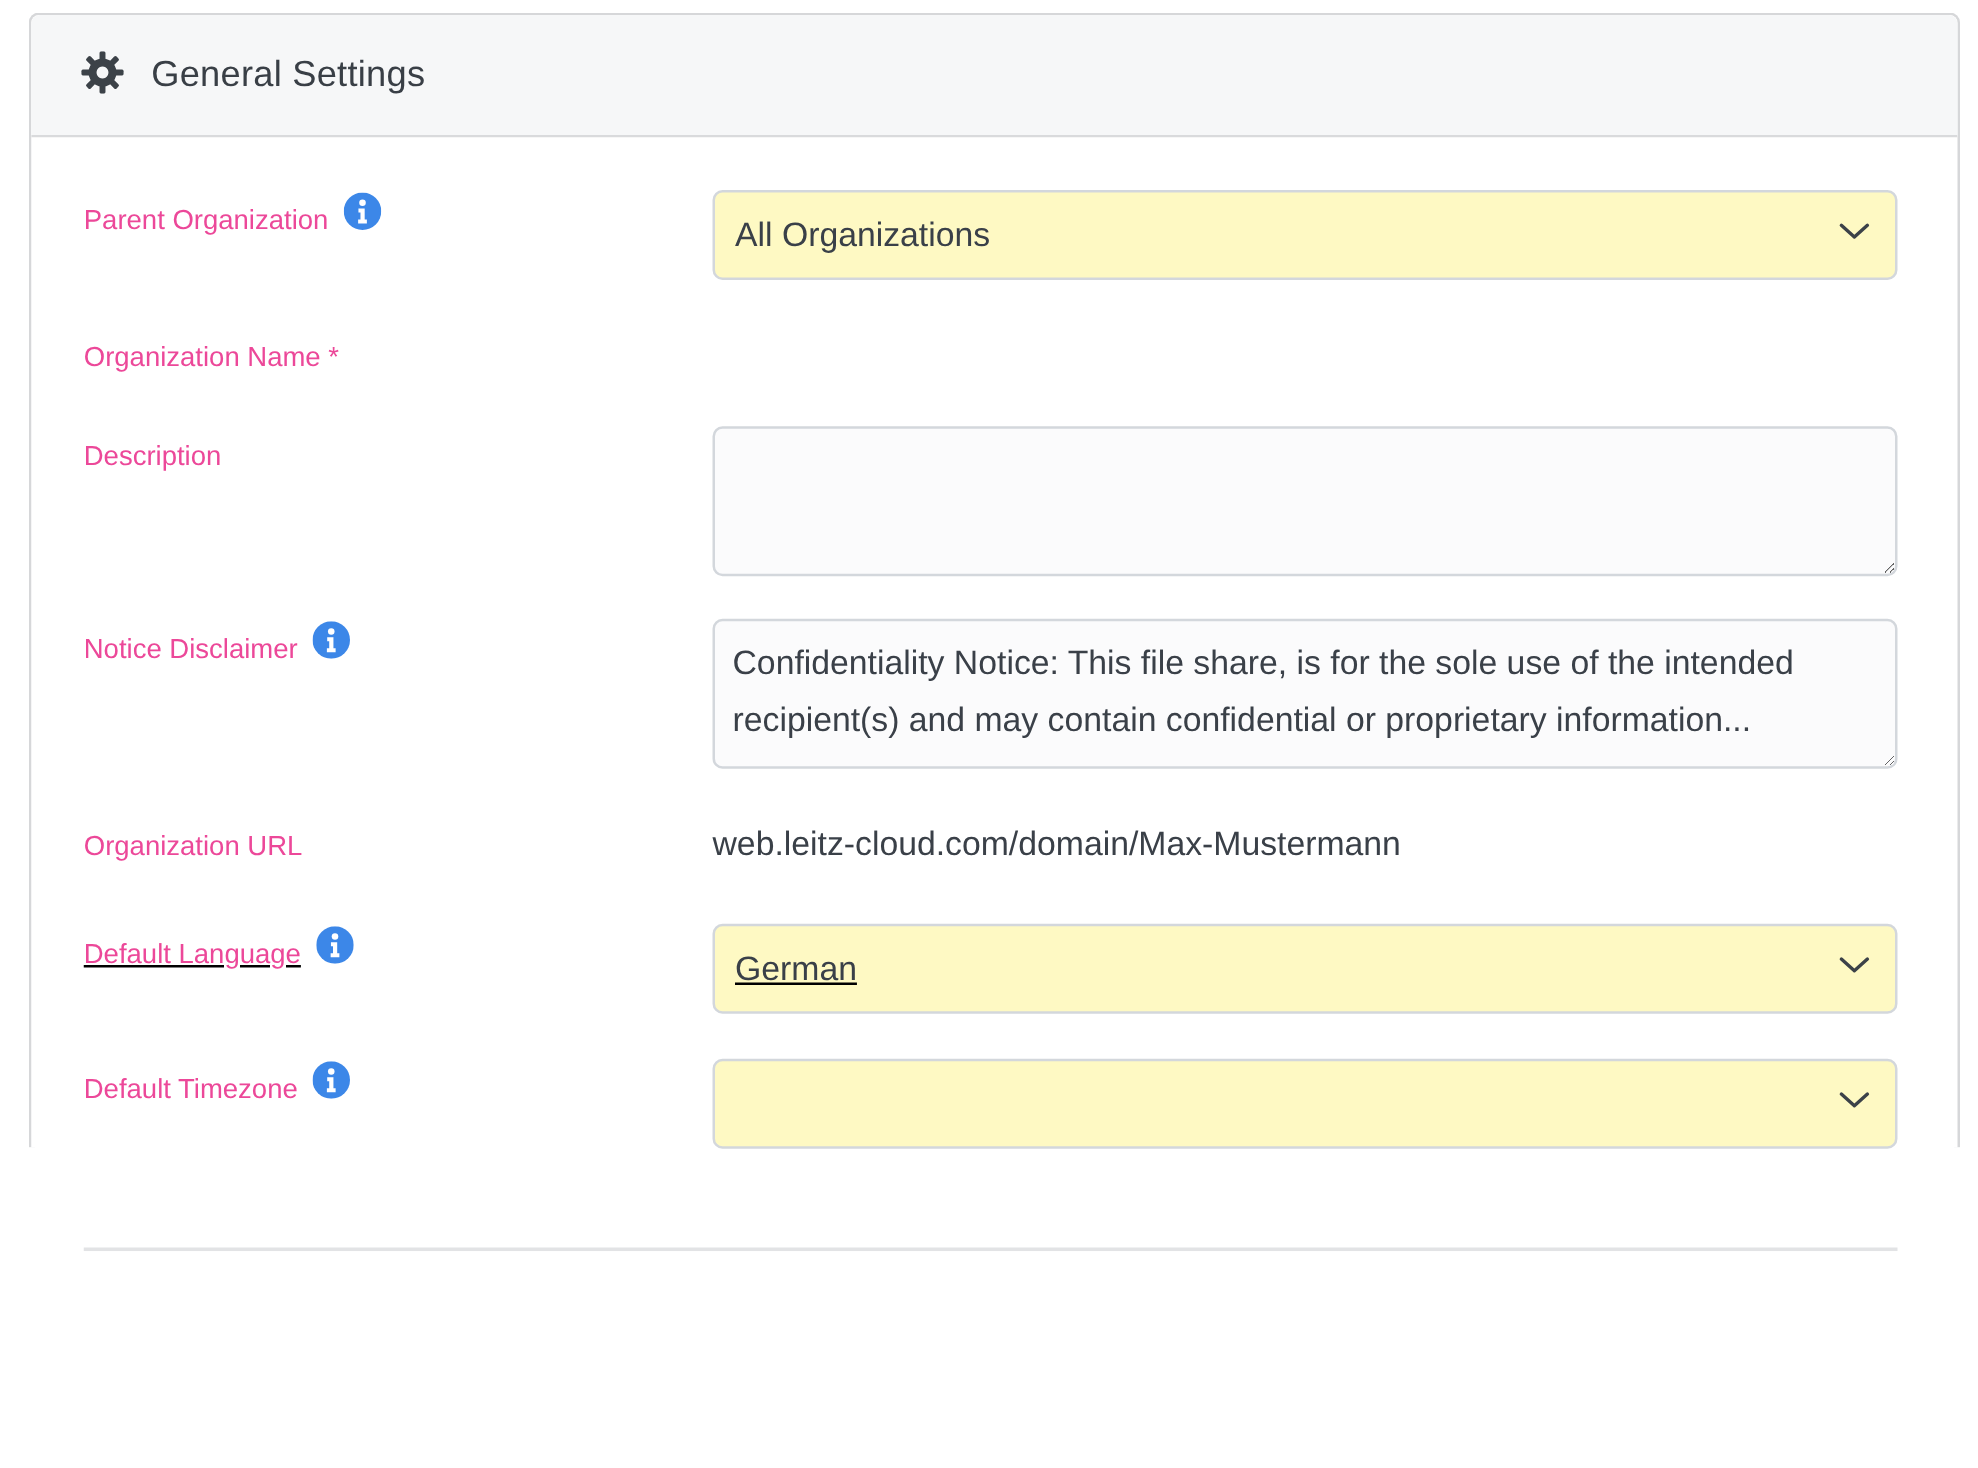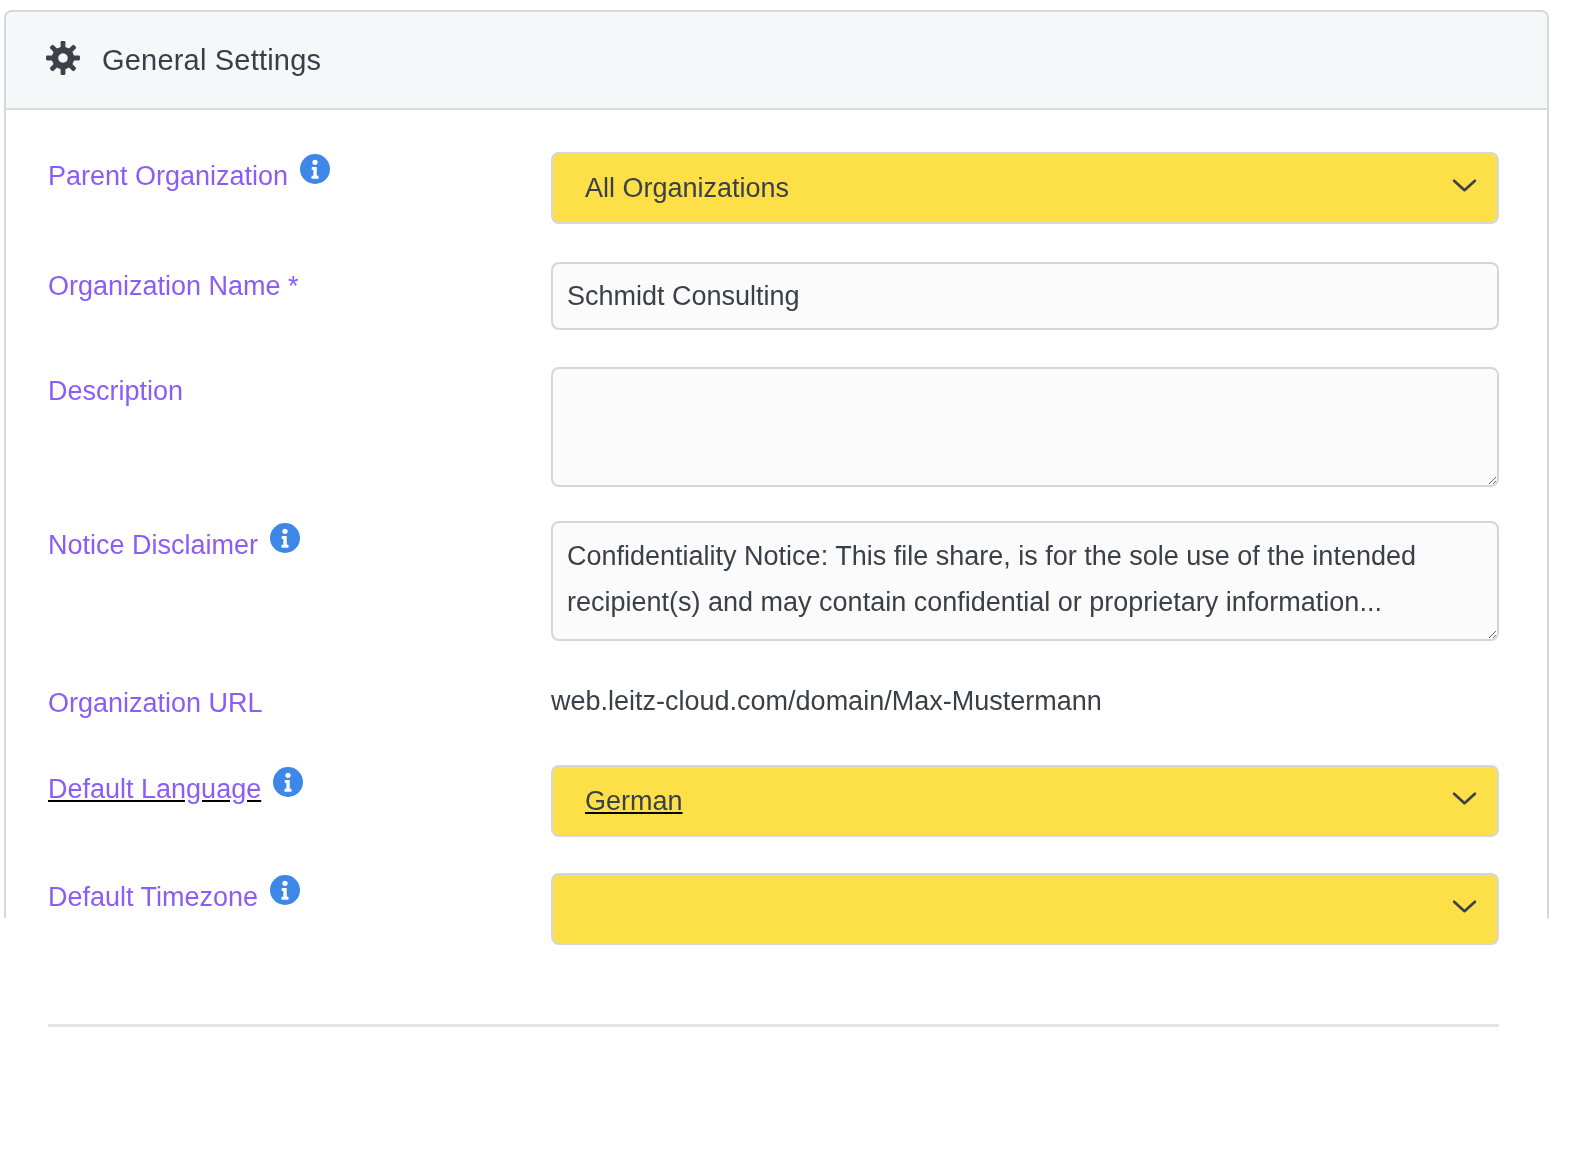--- a/index.html
+++ b/index.html
@@ -4,21 +4,21 @@
 <style>
   * { box-sizing: border-box; margin: 0; padding: 0; }
   html, body {
     width: 1582px; height: 1174px;
     background: #ffffff;
     font-family: "Liberation Sans", sans-serif;
     overflow: hidden;
   }
   .panel {
     position: absolute;
-    left: 4px; top: 10px;
+    left: 23px; top: 10px;
     width: 1545px; height: 908px;
     border: 2px solid #d6d7d9;
     border-bottom: none;
     border-radius: 8px 8px 0 0;
     background: #ffffff;
   }
   .panel-header {
     height: 98px;
     background: #f6f7f8;
     border-bottom: 2px solid #d9dadc;
@@ -41,42 +41,42 @@
     grid-template-columns: 503px 1fr;
     align-items: start;
   }
   .label-cell {
     padding-top: 6px;
     display: flex;
     align-items: flex-start;
     gap: 12px;
   }
   .field-label {
-    font-size: 27px;
-    color: #8b5cf6;
+    font-size: 22px;
+    color: #ec4899;
     line-height: 36px;
     white-space: nowrap;
   }
   .info-icon {
     display: inline-block;
     margin-top: -4px;
     flex: 0 0 auto;
     cursor: pointer;
   }
   
   .select-box {
     position: relative;
     width: 100%;
     height: 72px;
-    background: #fde047;
+    background: #fef9c3;
     border: 2px solid #d3d7dc;
     border-radius: 8px;
     display: flex;
     align-items: center;
-    padding: 0 56px 0 32px;
+    padding: 0 56px 0 16px;
     cursor: pointer;
   }
   .select-value {
     font-size: 27px;
     color: #3a4048;
   }
   .select-chevron {
     position: absolute;
     right: 20px;
     top: 50%;
@@ -181,21 +181,20 @@
               <path d="M2 2 L12 11 L22 2" fill="none" stroke="#3c4248" stroke-width="2.6" stroke-linecap="round" stroke-linejoin="round"></path>
             </svg>
         </span>
       </div>
     </div>
 
     <div class="form-row row-name">
       <div class="label-cell">
         <span class="field-label">Organization Name *</span>
       </div>
-      <input class="text-input" type="text" value="Schmidt Consulting" style="">
     </div>
 
     <div class="form-row row-desc">
       <div class="label-cell">
         <span class="field-label">Description</span>
       </div>
       <textarea class="text-area" style=""></textarea>
     </div>
 
     <div class="form-row row-disclaimer">

